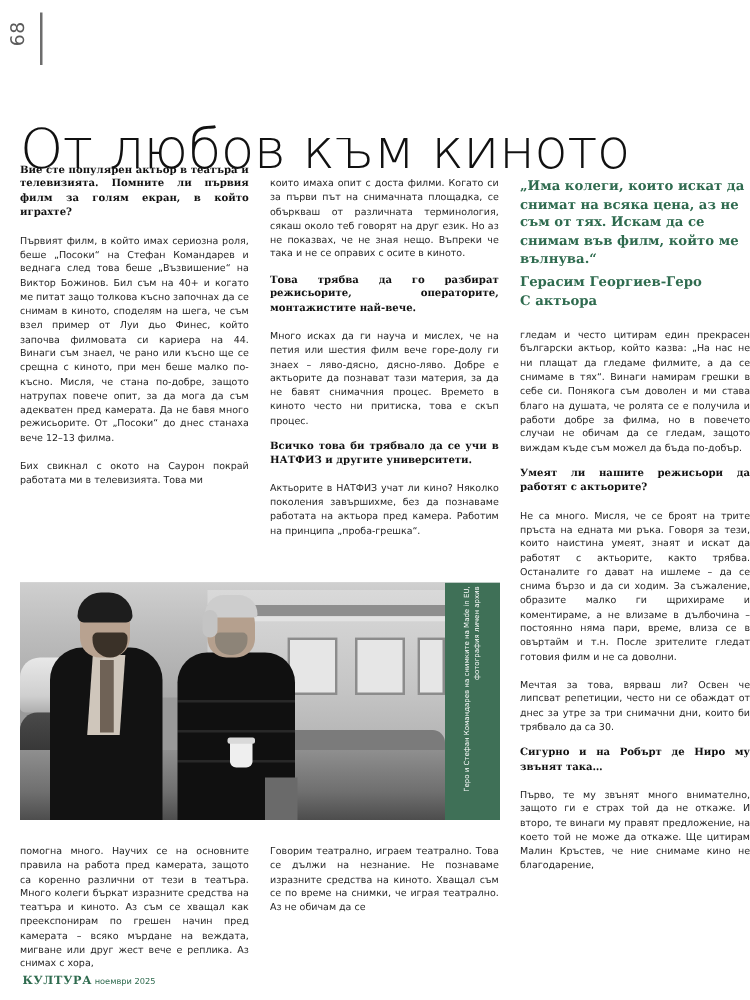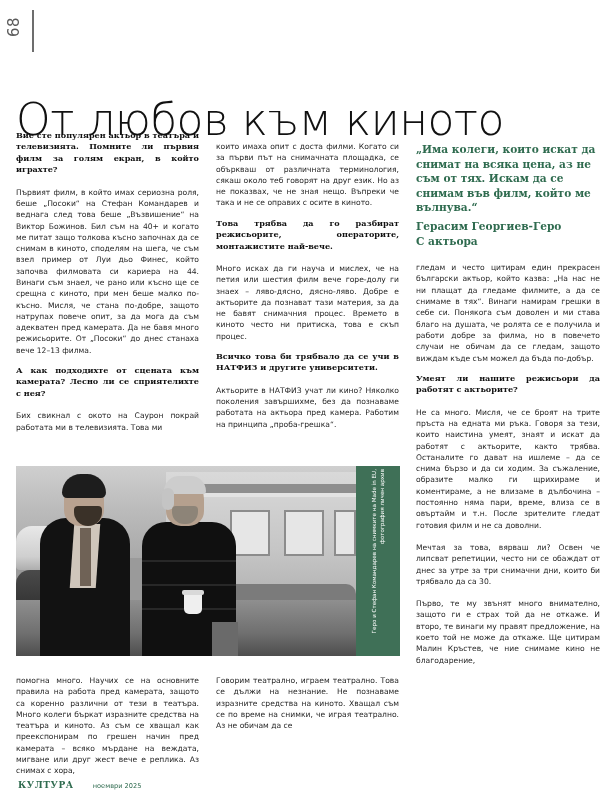--- a/index.html
+++ b/index.html
@@ -309,21 +309,21 @@
   .lcol-1 { left: 0px; }
   .lcol-2 { left: 200px; }
 
   
   .footer {
     position: absolute;
     left: 18px;
     bottom: 10px;
     display: flex;
     align-items: baseline;
-    gap: 19px;
+    gap: 2px;
   }
   .footer-brand {
     font-family: "DejaVu Serif", serif;
     font-weight: 700;
     font-size: 9px;
     letter-spacing: 0.6px;
     color: #2f6b4f;
   }
   .footer-date {
     font-family: "DejaVu Sans", sans-serif;
@@ -340,41 +340,41 @@
     <div class="folio-num">68</div>
     <div class="folio-rule"></div>
   </div>
 
   <h1 class="headline">От любов към киното</h1>
 
   <div class="cols">
     <div class="col col-1" id="col1">
         <p class="q">Вие сте популярен актьор в театъра и телевизията. Помните ли първия филм за голям екран, в който играхте?</p>
         <p class="a">Първият филм, в който имах сериозна роля, беше „Посоки“ на Стефан Командарев и веднага след това беше „Възвишение“ на Виктор Божинов. Бил съм на 40+ и когато ме питат защо толкова късно започнах да се снимам в киното, споделям на шега, че съм взел пример от Луи дьо Финес, който започва филмовата си кариера на 44. Винаги съм знаел, че рано или късно ще се срещна с киното, при мен беше малко по-късно. Мисля, че стана по-добре, защото натрупах повече опит, за да мога да съм адекватен пред камерата. Да не бавя много режисьорите. От „Посоки“ до днес станаха вече 12–13 филма.</p>
-        <p class="q">А как подходихте от сцената към камерата? Лесно ли се сприятелихте с нея?</p>
         <p class="a">Бих свикнал с окото на Саурон покрай работата ми в телевизията. Това ми</p>
       </div>
     <div class="col col-2" id="col2">
         <p class="a">които имаха опит с доста филми. Когато си за първи път на снимачната площадка, се объркваш от различната терминология, сякаш около теб говорят на друг език. Но аз не показвах, че не зная нещо. Въпреки че така и не се оправих с осите в киното.</p>
         <p class="q">Това трябва да го разбират режисьорите, операторите, монтажистите най-вече.</p>
         <p class="a">Много исках да ги науча и мислех, че на петия или шестия филм вече горе-долу ги знаех – ляво-дясно, дясно-ляво. Добре е актьорите да познават тази материя, за да не бавят снимачния процес. Времето в киното често ни притиска, това е скъп процес.</p>
         <p class="q">Всичко това би трябвало да се учи в НАТФИЗ и другите университети.</p>
         <p class="a">Актьорите в НАТФИЗ учат ли кино? Няколко поколения завършихме, без да познаваме работата на актьора пред камера. Работим на принципа „проба-грешка“.</p>
       </div>
     <div class="col col-3" id="col3">
       <p class="pullquote">„Има колеги, които искат да снимат на всяка цена, аз не съм от тях. Искам да се снимам във филм, който ме вълнува.“</p>
       <div class="byline">
         <div>Герасим Георгиев-Геро</div>
         <div>С актьора</div>
       </div>
       <div id="col3body">
           <p class="a">гледам и често цитирам един прекрасен български актьор, който казва: „На нас не ни плащат да гледаме филмите, а да се снимаме в тях“. Винаги намирам грешки в себе си. Понякога съм доволен и ми става благо на душата, че ролята се е получила и работи добре за филма, но в повечето случаи не обичам да се гледам, защото виждам къде съм можел да бъда по-добър.</p>
           <p class="q">Умеят ли нашите режисьори да работят с актьорите?</p>
           <p class="a">Не са много. Мисля, че се броят на трите пръста на едната ми ръка. Говоря за тези, които наистина умеят, знаят и искат да работят с актьорите, както трябва. Останалите го дават на ишлеме – да се снима бързо и да си ходим. За съжаление, образите малко ги щрихираме и коментираме, а не влизаме в дълбочина – постоянно няма пари, време, влиза се в овъртайм и т.н. После зрителите гледат готовия филм и не са доволни.</p>
           <p class="a">Мечтая за това, вярваш ли? Освен че липсват репетиции, често ни се обаждат от днес за утре за три снимачни дни, които би трябвало да са 30.</p>
+          <p class="q">Сигурно и на Робърт де Ниро му звънят така…</p>
           <p class="a">Първо, те му звънят много внимателно, защото ги е страх той да не откаже. И второ, те винаги му правят предложение, на което той не може да откаже. Ще цитирам Малин Кръстев, че ние снимаме кино не благодарение,</p>
         </div>
     </div>
   </div>
 
   <div class="photo-block">
     <div class="photo">
       <div class="ph-sky"></div>
       <div class="ph-building"></div>
       <div class="ph-eave"></div>

